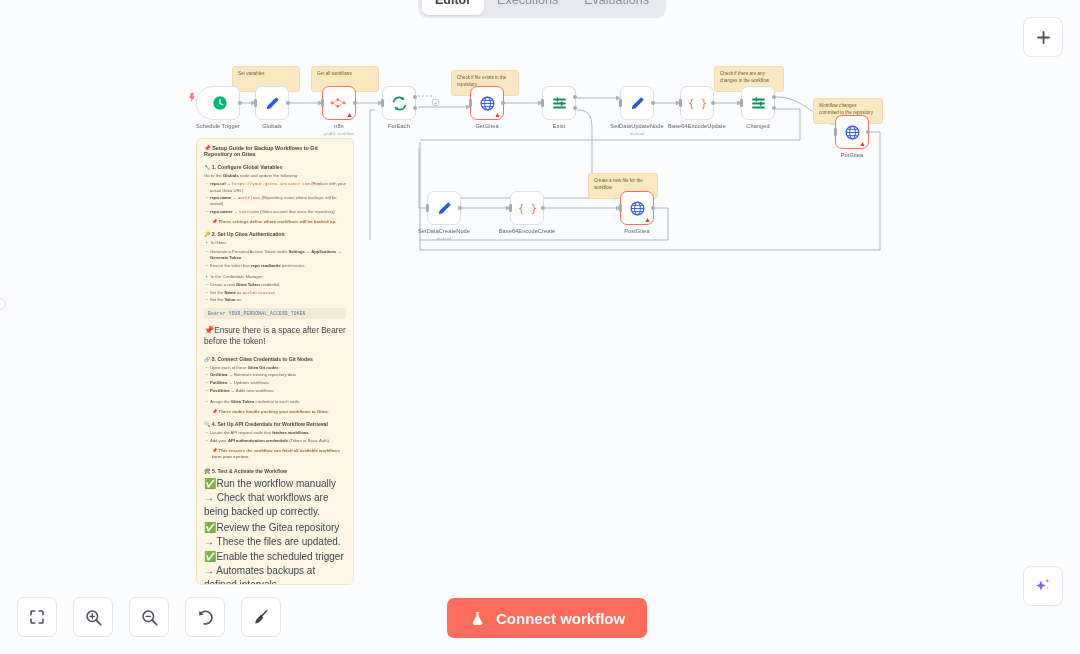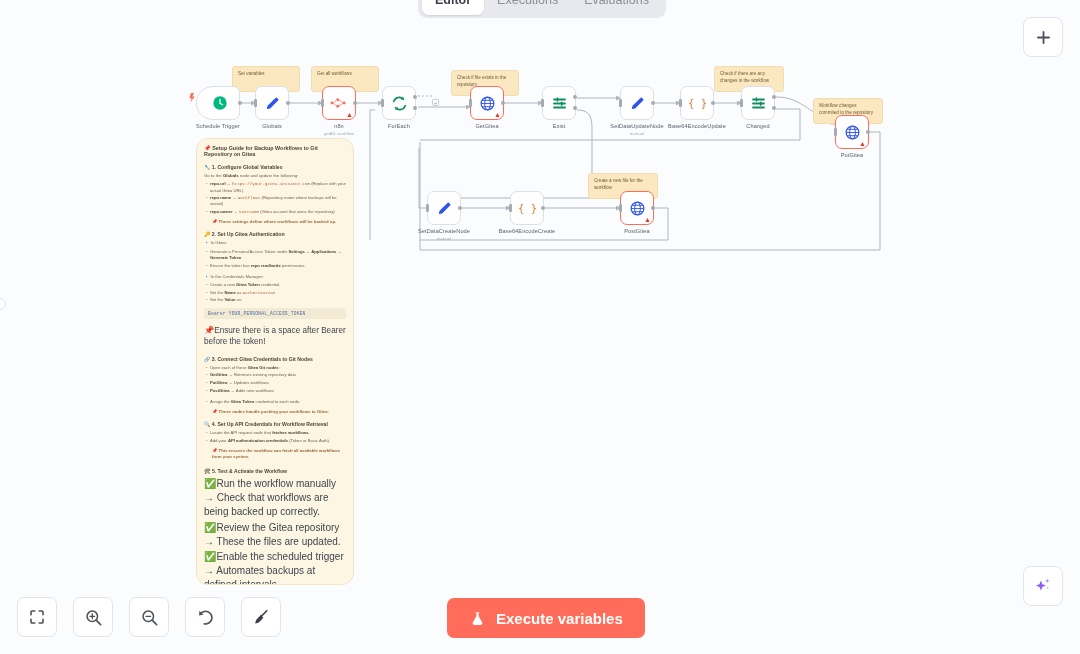--- a/index.html
+++ b/index.html
@@ -71,21 +71,21 @@
   
   .sticky {
     position: absolute; background: #fbe8c0; border-radius: 3px;
     font-size: 4.6px; line-height: 1.45; color: #6b5c38; padding: 4px 5px;
     border: .5px solid #f2dcb0;
   }
 
   
   .guide {
     position: absolute; left: 196px; top: 138px; width: 158px; height: 447px;
-    background: #fdf6e3; border: 1px solid #f3e6c4; border-radius: 12px;
+    background: #fdf6e3; border: 1px solid #f3e6c4; border-radius: 5px;
     padding: 6px 7px 5px; overflow: hidden;
   }
   .g-title { font-size: 5.4px; font-weight: 700; color: #4b4535; margin-bottom: 7px; }
   .g-h { font-size: 5.1px; font-weight: 700; color: #4b4535; margin: 6px 0 3px; }
   .g-p { font-size: 4.3px; color: #6d6450; margin: 2px 0; line-height: 1.5; }
   .g-li { font-size: 4.2px; color: #6d6450; margin: 1.6px 0 1.6px 6px;
           position: relative; line-height: 1.45; }
   .g-li:before { content:"•"; position:absolute; left:-4px; color:#8b8369; }
   .g-b { font-weight: 700; color: #4b4535; }
   .g-code { font-family: "Liberation Mono", monospace; color: #b25c3a; }
@@ -452,21 +452,21 @@
         <path d="M19.8 3.6l-7.2 7.2" stroke="#3a3f4b" stroke-width="2" stroke-linecap="round"></path>
         <path d="M11.6 9.4l3.6 3.6-5.4 5.8c-1.1 1.2-3.2 1.7-5.6 2 .6-2.5 1-4.5 2.1-5.7z" fill="#3a3f4b"></path>
       </svg>
     </div>
   </div>
 
   <button class="execbtn">
     <svg width="17" height="17" viewBox="0 0 24 24">
       <path d="M9.5 3h5v1.4h-1v4.1l5 8.9c.9 1.6-.2 3.6-2 3.6H7.5c-1.8 0-2.9-2-2-3.6l5-8.9V4.4h-1z" fill="#fff"></path>
     </svg>
-    <span>Execute variables</span>
+    <span>Connect workflow</span>
   </button>
 
   <div class="rbtn top">
     <svg width="19" height="19" viewBox="0 0 24 24">
       <path d="M12 5v14M5 12h14" stroke="#4a4f59" stroke-width="2.3" stroke-linecap="round"></path>
     </svg>
   </div>
   <div class="rbtn bottom">
     <svg width="20" height="20" viewBox="0 0 24 24">
       <path d="M9.5 5.5l1.7 4.3 4.3 1.7-4.3 1.7-1.7 4.3-1.7-4.3L3.5 11.5l4.3-1.7z" fill="#8b5cf6"></path>

